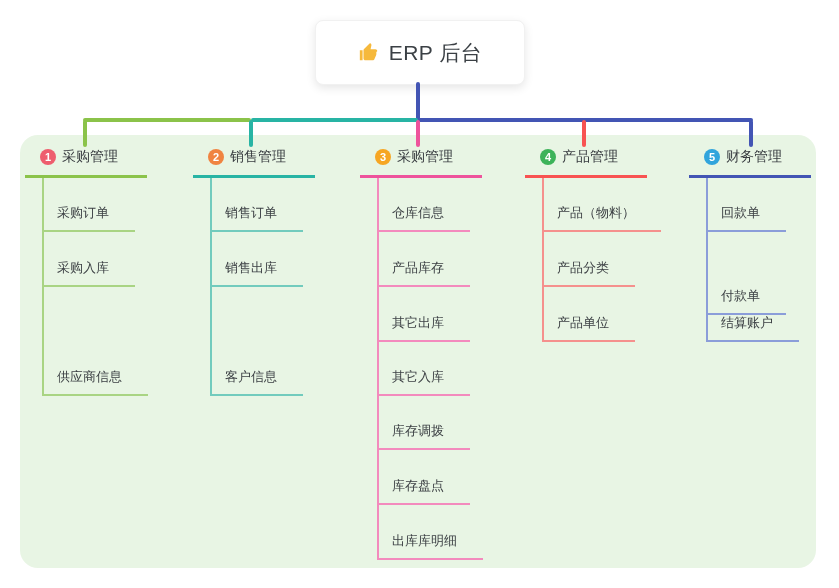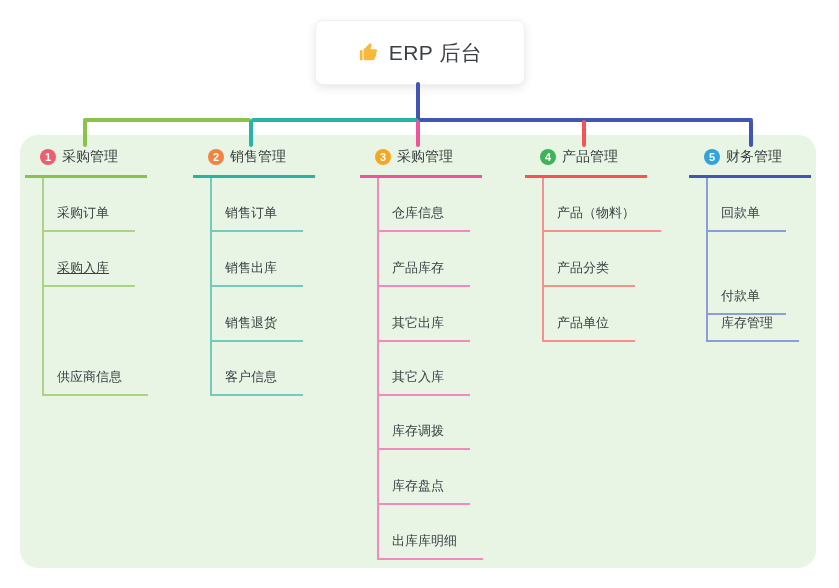--- a/index.html
+++ b/index.html
@@ -51,31 +51,30 @@
   <div class="line drop" style="left: 416px; top: 120px; background: rgb(238, 83, 156);"></div>
   <div class="line drop" style="left: 582px; top: 120px; background: rgb(248, 83, 82);"></div>
   <div class="line drop" style="left: 749px; top: 120px; background: rgb(67, 85, 180);"></div>
 
   <div class="branch-header" style="left: 25px; border-bottom-color: rgb(139, 195, 74);">
     <span class="badge" style="background: rgb(238, 94, 110);">1</span>
     <span class="branch-label">采购管理</span>
   </div>
   <div class="vline" style="left: 42px; top: 178px; height: 216px; background: rgb(169, 212, 131);"></div>
   <div class="child" style="left: 42px; top: 202px; border-bottom-color: rgb(169, 212, 131);">采购订单</div>
-  <div class="child" style="left: 42px; top: 257px; border-bottom-color: rgb(169, 212, 131); text-decoration: underline;">采购入库</div>
+  <div class="child" style="left: 42px; top: 257px; border-bottom-color: rgb(169, 212, 131);">采购入库</div>
   <div class="child" style="left: 42px; top: 366px; border-bottom-color: rgb(169, 212, 131);">供应商信息</div>
 
   <div class="branch-header" style="left: 193px; border-bottom-color: rgb(40, 180, 164);">
     <span class="badge" style="background: rgb(240, 132, 65);">2</span>
     <span class="branch-label">销售管理</span>
   </div>
   <div class="vline" style="left: 210px; top: 178px; height: 216px; background: rgb(114, 203, 189);"></div>
   <div class="child" style="left: 210px; top: 202px; border-bottom-color: rgb(114, 203, 189);">销售订单</div>
   <div class="child" style="left: 210px; top: 257px; border-bottom-color: rgb(114, 203, 189);">销售出库</div>
-  <div class="child" style="left: 210px; top: 312px; border-bottom-color: rgb(114, 203, 189);">销售退货</div>
   <div class="child" style="left: 210px; top: 366px; border-bottom-color: rgb(114, 203, 189); text-align: right;">客户信息</div>
 
   <div class="branch-header" style="left: 360px; border-bottom-color: rgb(238, 83, 156);">
     <span class="badge" style="background: rgb(246, 166, 35);">3</span>
     <span class="branch-label">采购管理</span>
   </div>
   <div class="vline" style="left: 377px; top: 178px; height: 380px; background: rgb(243, 138, 189);"></div>
   <div class="child" style="left: 377px; top: 202px; border-bottom-color: rgb(243, 138, 189);">仓库信息</div>
   <div class="child" style="left: 377px; top: 257px; border-bottom-color: rgb(243, 138, 189);">产品库存</div>
   <div class="child" style="left: 377px; top: 312px; border-bottom-color: rgb(243, 138, 189);">其它出库</div>
@@ -93,15 +92,15 @@
   <div class="child" style="left: 542px; top: 257px; border-bottom-color: rgb(245, 144, 141);">产品分类</div>
   <div class="child" style="left: 542px; top: 312px; border-bottom-color: rgb(245, 144, 141);">产品单位</div>
 
   <div class="branch-header" style="left: 689px; border-bottom-color: rgb(67, 85, 180);">
     <span class="badge" style="background: rgb(49, 164, 220);">5</span>
     <span class="branch-label">财务管理</span>
   </div>
   <div class="vline" style="left: 706px; top: 178px; height: 162px; background: rgb(139, 157, 217);"></div>
   <div class="child" style="left: 706px; top: 202px; border-bottom-color: rgb(139, 157, 217);">回款单</div>
   <div class="child" style="left: 706px; top: 257px; border-bottom-color: rgb(139, 157, 217); margin-top: 28px;">付款单</div>
-  <div class="child" style="left: 706px; top: 312px; border-bottom-color: rgb(139, 157, 217);">库存管理</div>
+  <div class="child" style="left: 706px; top: 312px; border-bottom-color: rgb(139, 157, 217);">结算账户</div>
 
 </div>
 
 </body></html>

